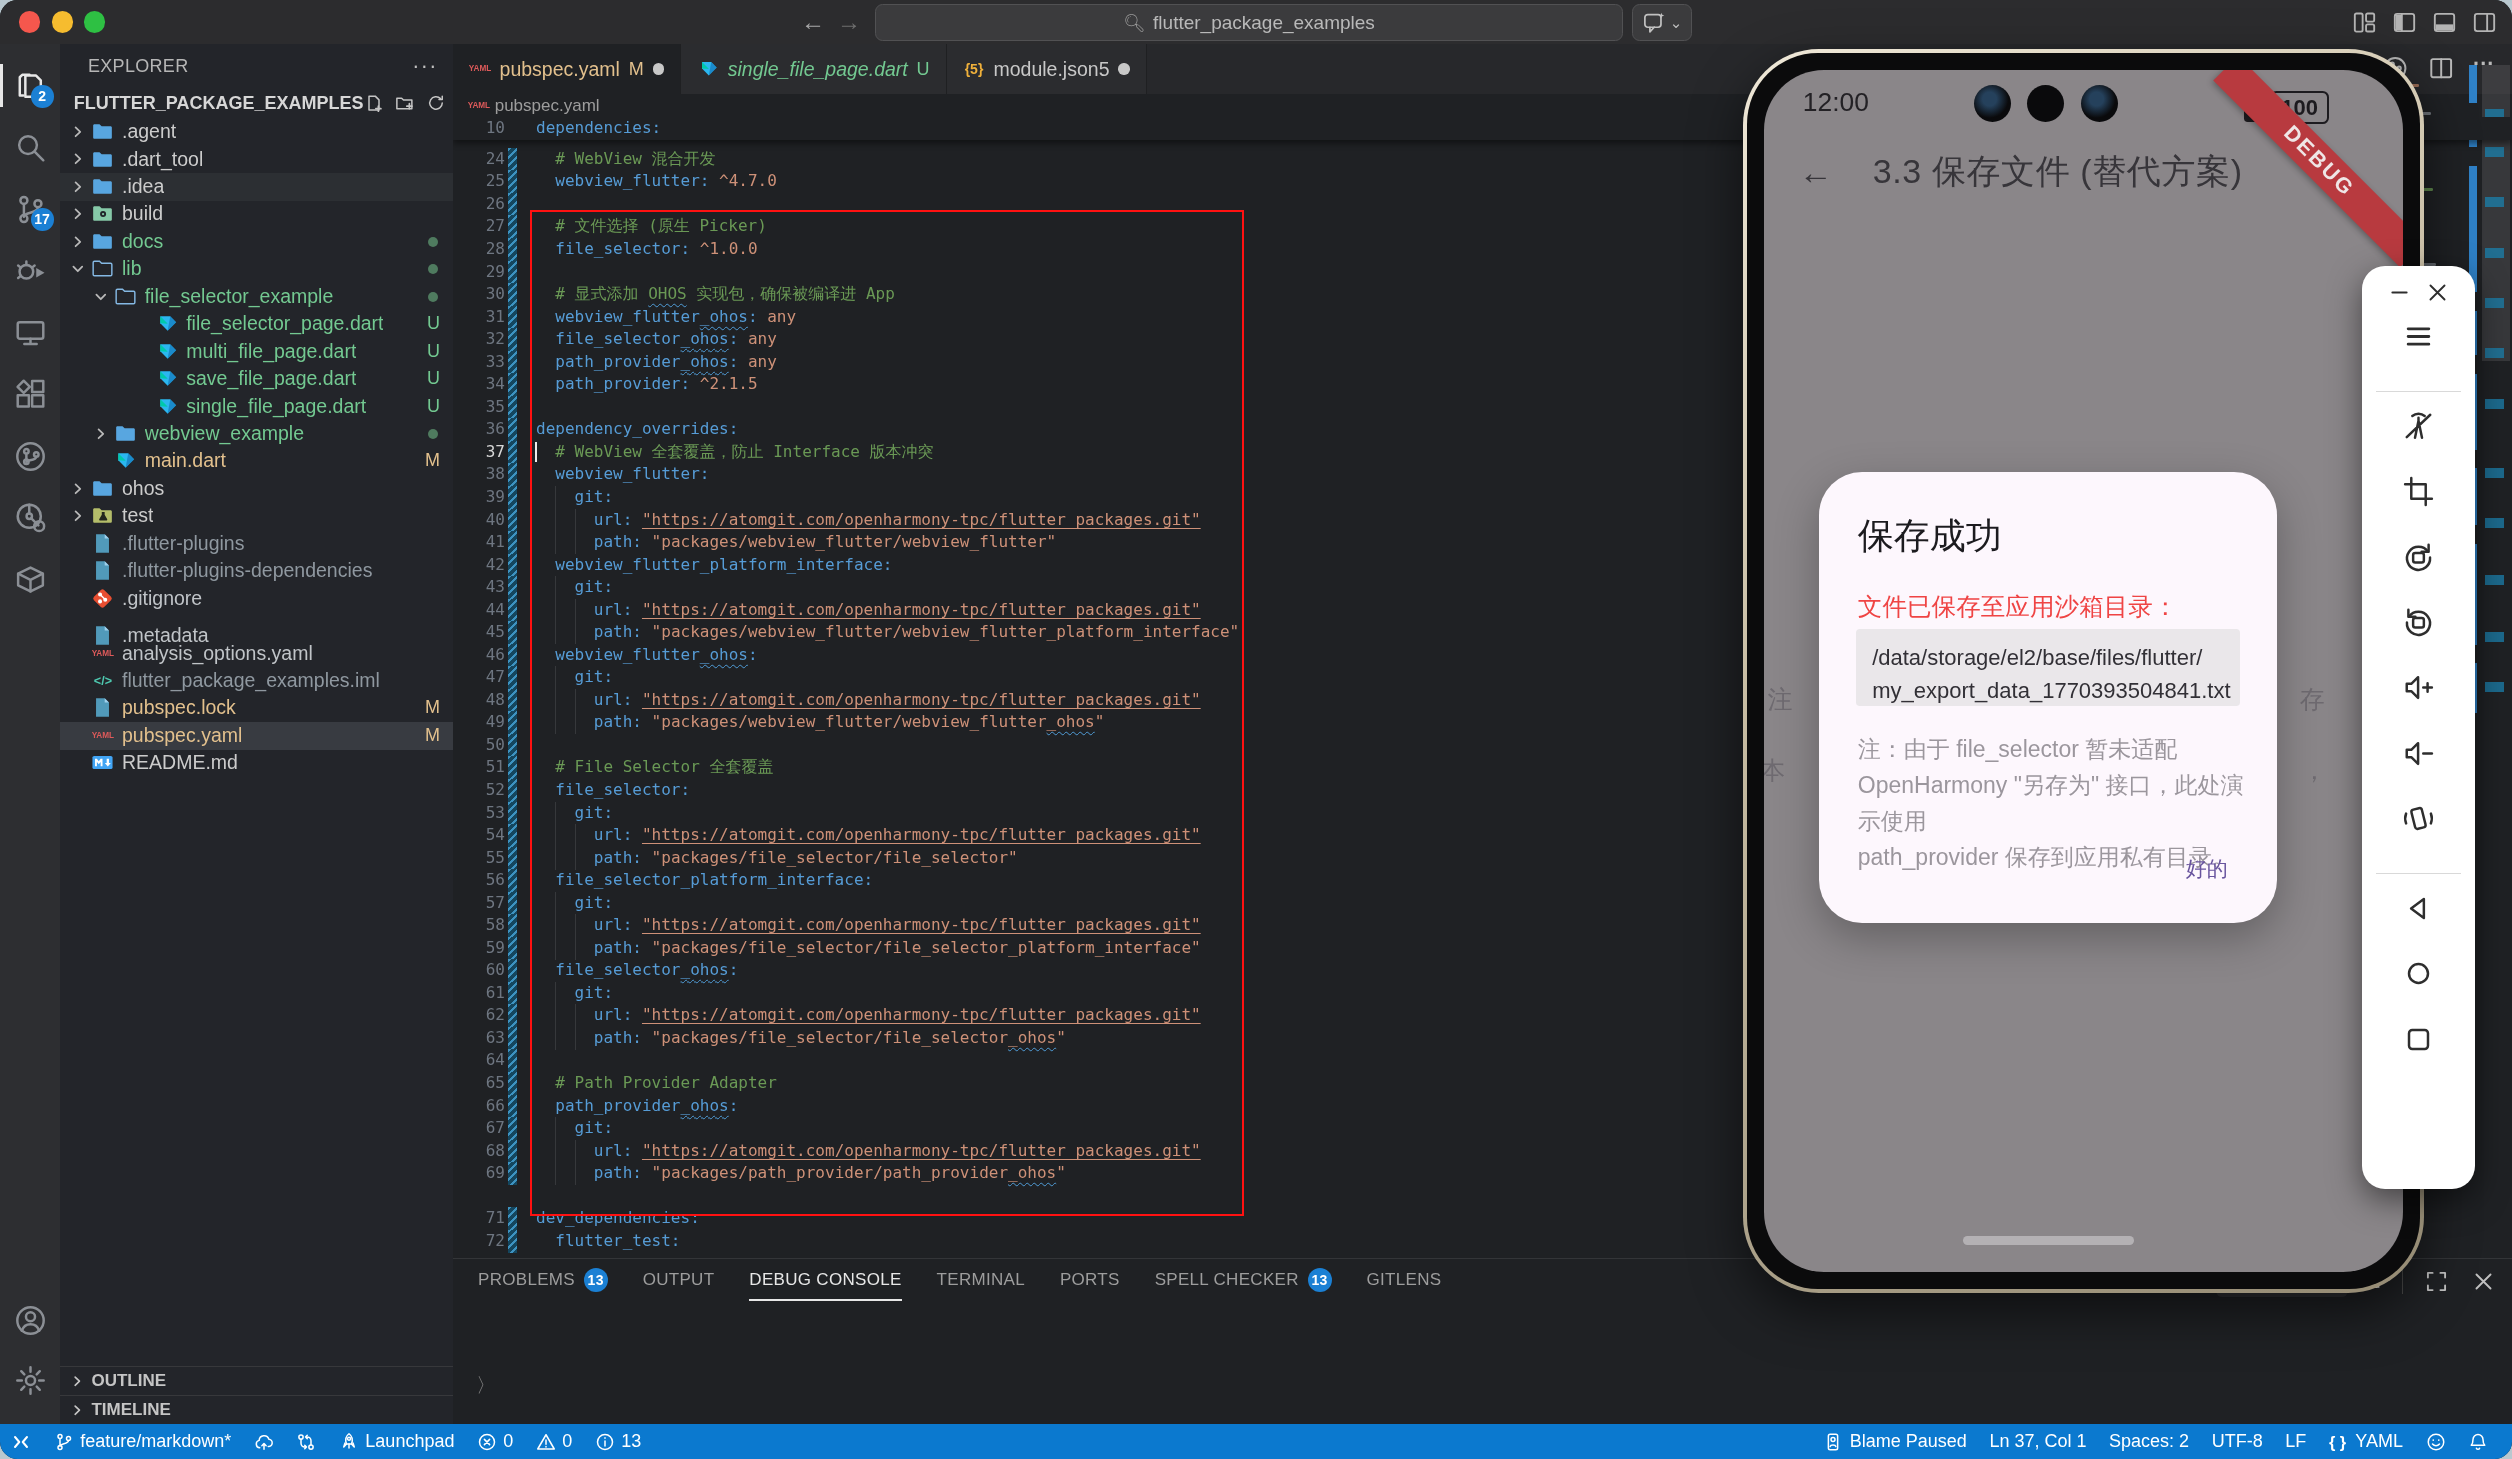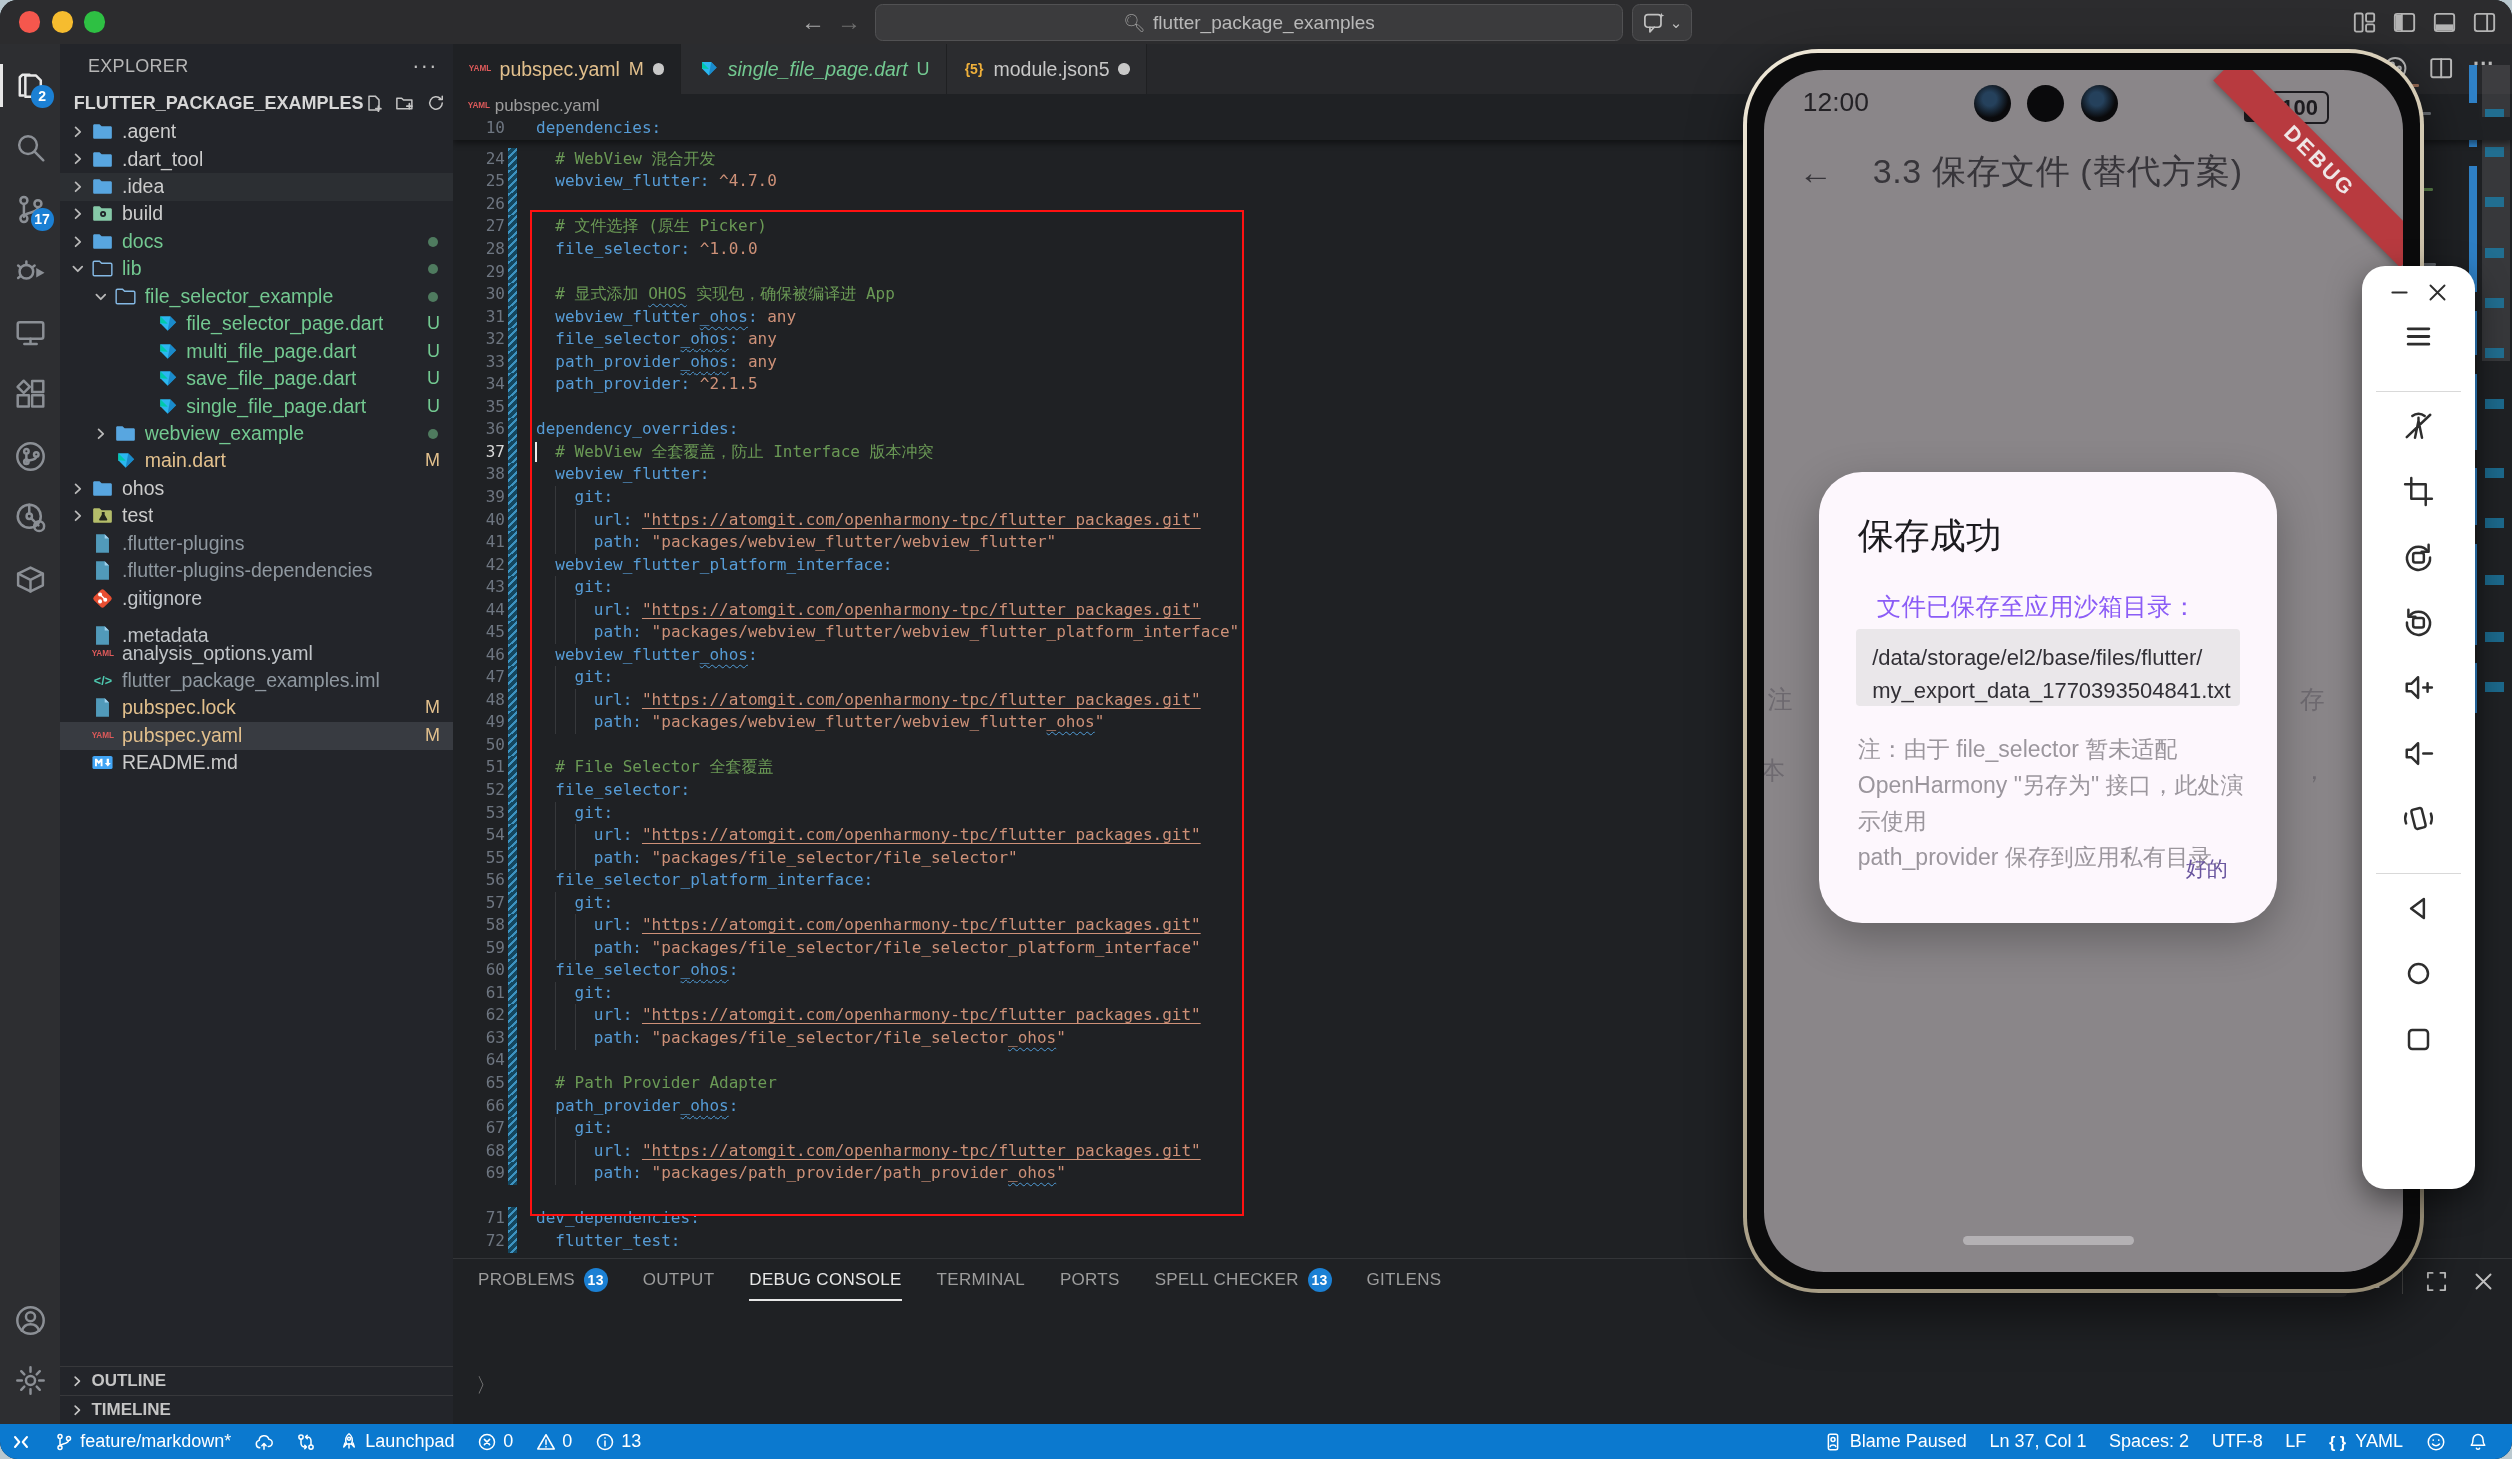--- a/index.html
+++ b/index.html
@@ -123,21 +123,21 @@
     font-size:21.4px;font-weight:700;letter-spacing:2.5px;box-shadow:0 2.5px 6.3px rgba(0,0,0,.3);}
   .ph-appbar{position:absolute;left:0;top:68px;right:0;height:69px;display:flex;align-items:center;color:#37353a;}
   .ph-back{font-size:34px;margin-left:35px;}
   .ph-title{font-size:34px;margin-left:40px;letter-spacing:0.6px;}
   .bleed{position:absolute;color:#6e6a70;font-size:25px;}
   .gesture{position:absolute;left:199px;top:1166px;width:171px;height:8.8px;border-radius:4.4px;background:#b4b1b4;}
   
   .dlg{position:absolute;left:55px;top:402px;width:458px;height:451px;border-radius:43px;background:#fdf7fd;
     box-shadow:0 15px 44px rgba(0,0,0,.28);}
   .dlg-title{position:absolute;left:39px;top:40px;font-size:36px;color:#1c1b1f;}
-  .dlg-body{position:absolute;left:39px;top:118px;font-size:24.6px;color:#8b5cf6;margin-left:19px;}
+  .dlg-body{position:absolute;left:39px;top:118px;font-size:24.6px;color:#ef4444;}
   .dlg-path{position:absolute;left:37px;top:157px;right:37px;height:77px;background:#eae7ea;border-radius:3.8px;
     padding:12.6px 16.4px;box-sizing:border-box;font-size:22px;line-height:33px;color:#323036;}
   .dlg-note{position:absolute;left:39px;top:259px;right:31.5px;font-size:23px;line-height:36px;color:#9b969d;}
   .dlg-ok{position:absolute;right:49px;top:383px;font-size:21px;color:#68549e;font-weight:500;}
   
   .emtool{position:absolute;left:2362px;top:266px;width:113px;height:923px;background:#fff;border-radius:23px;
     box-shadow:0 11.3px 31.5px rgba(0,0,0,.5);z-index:60;color:#2e2e2e;}
   .em-winctl{position:absolute;top:14px;left:0;right:0;display:flex;justify-content:space-around;padding:0 19px;}
   .em-winctl .ic{width:25px;height:25px;color:#2e2e2e;}
   .em-item{position:absolute;left:0;right:0;display:flex;justify-content:center;}

